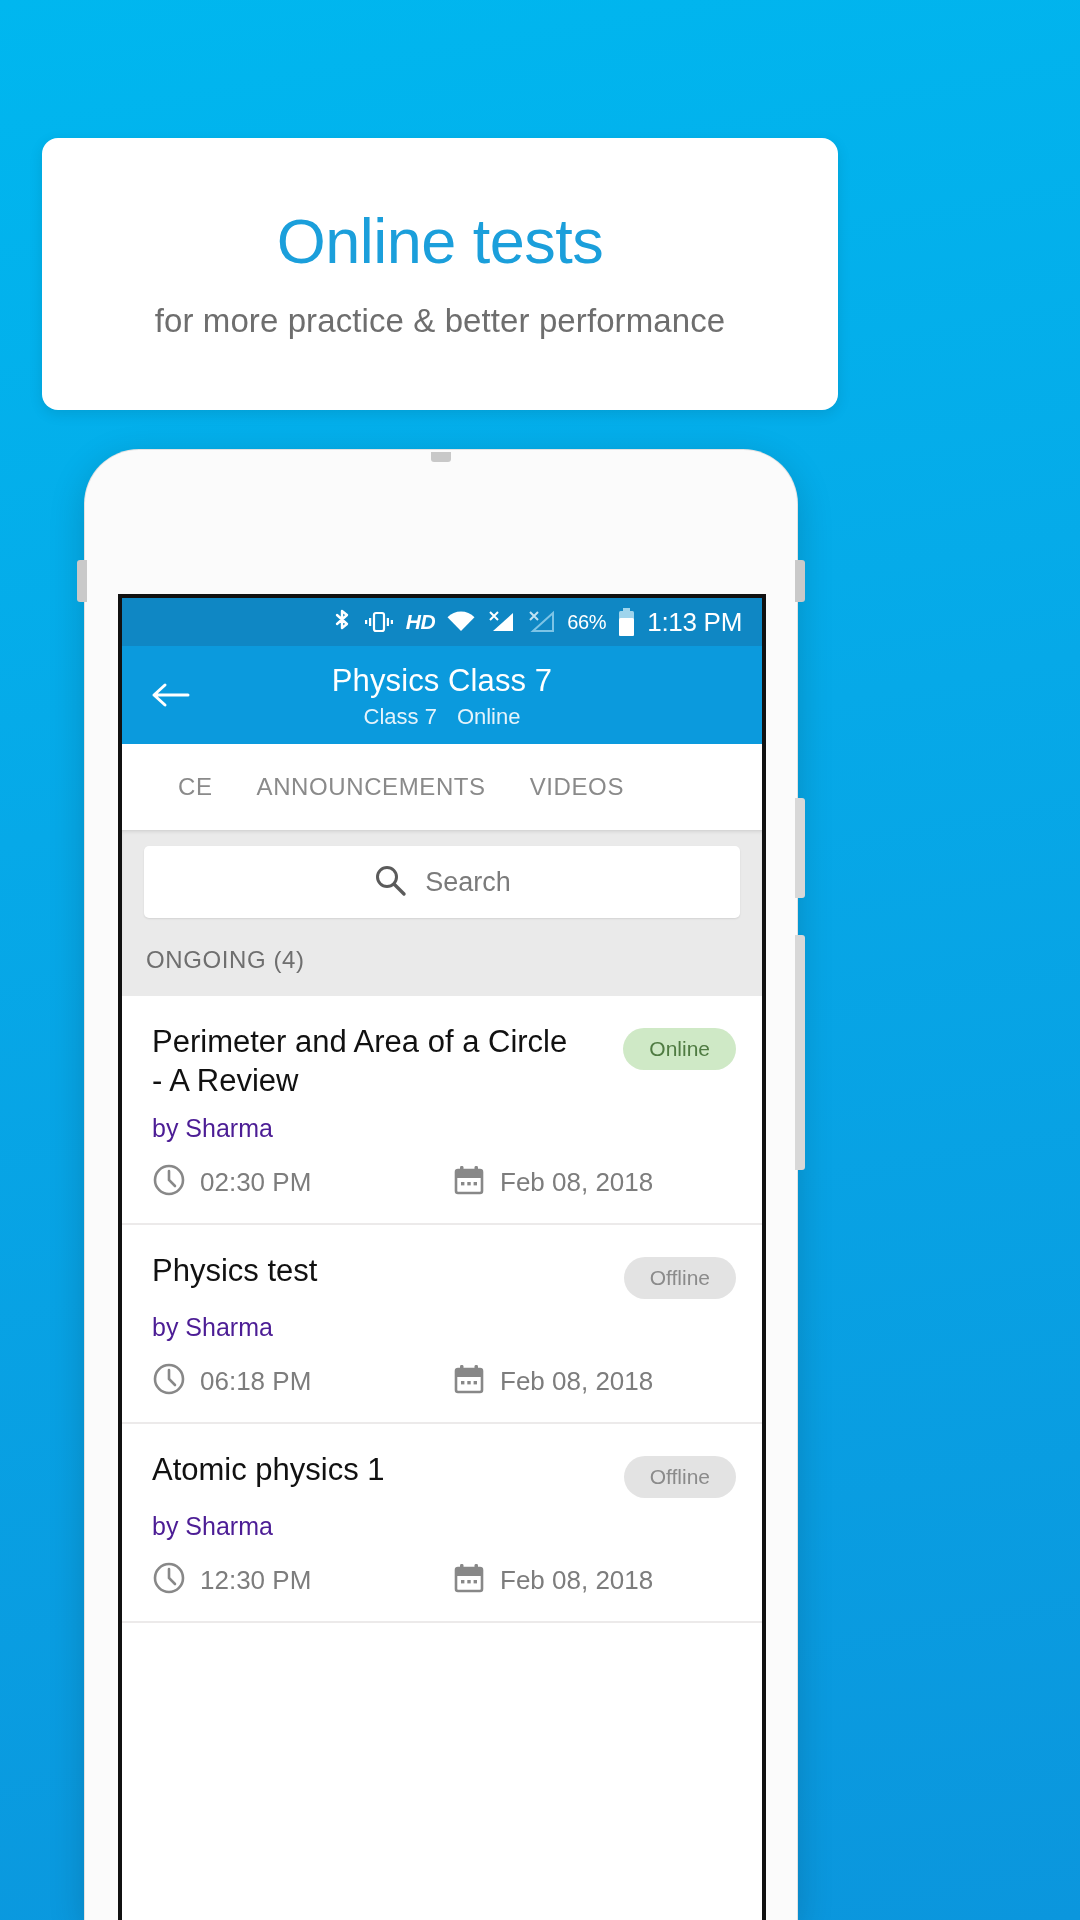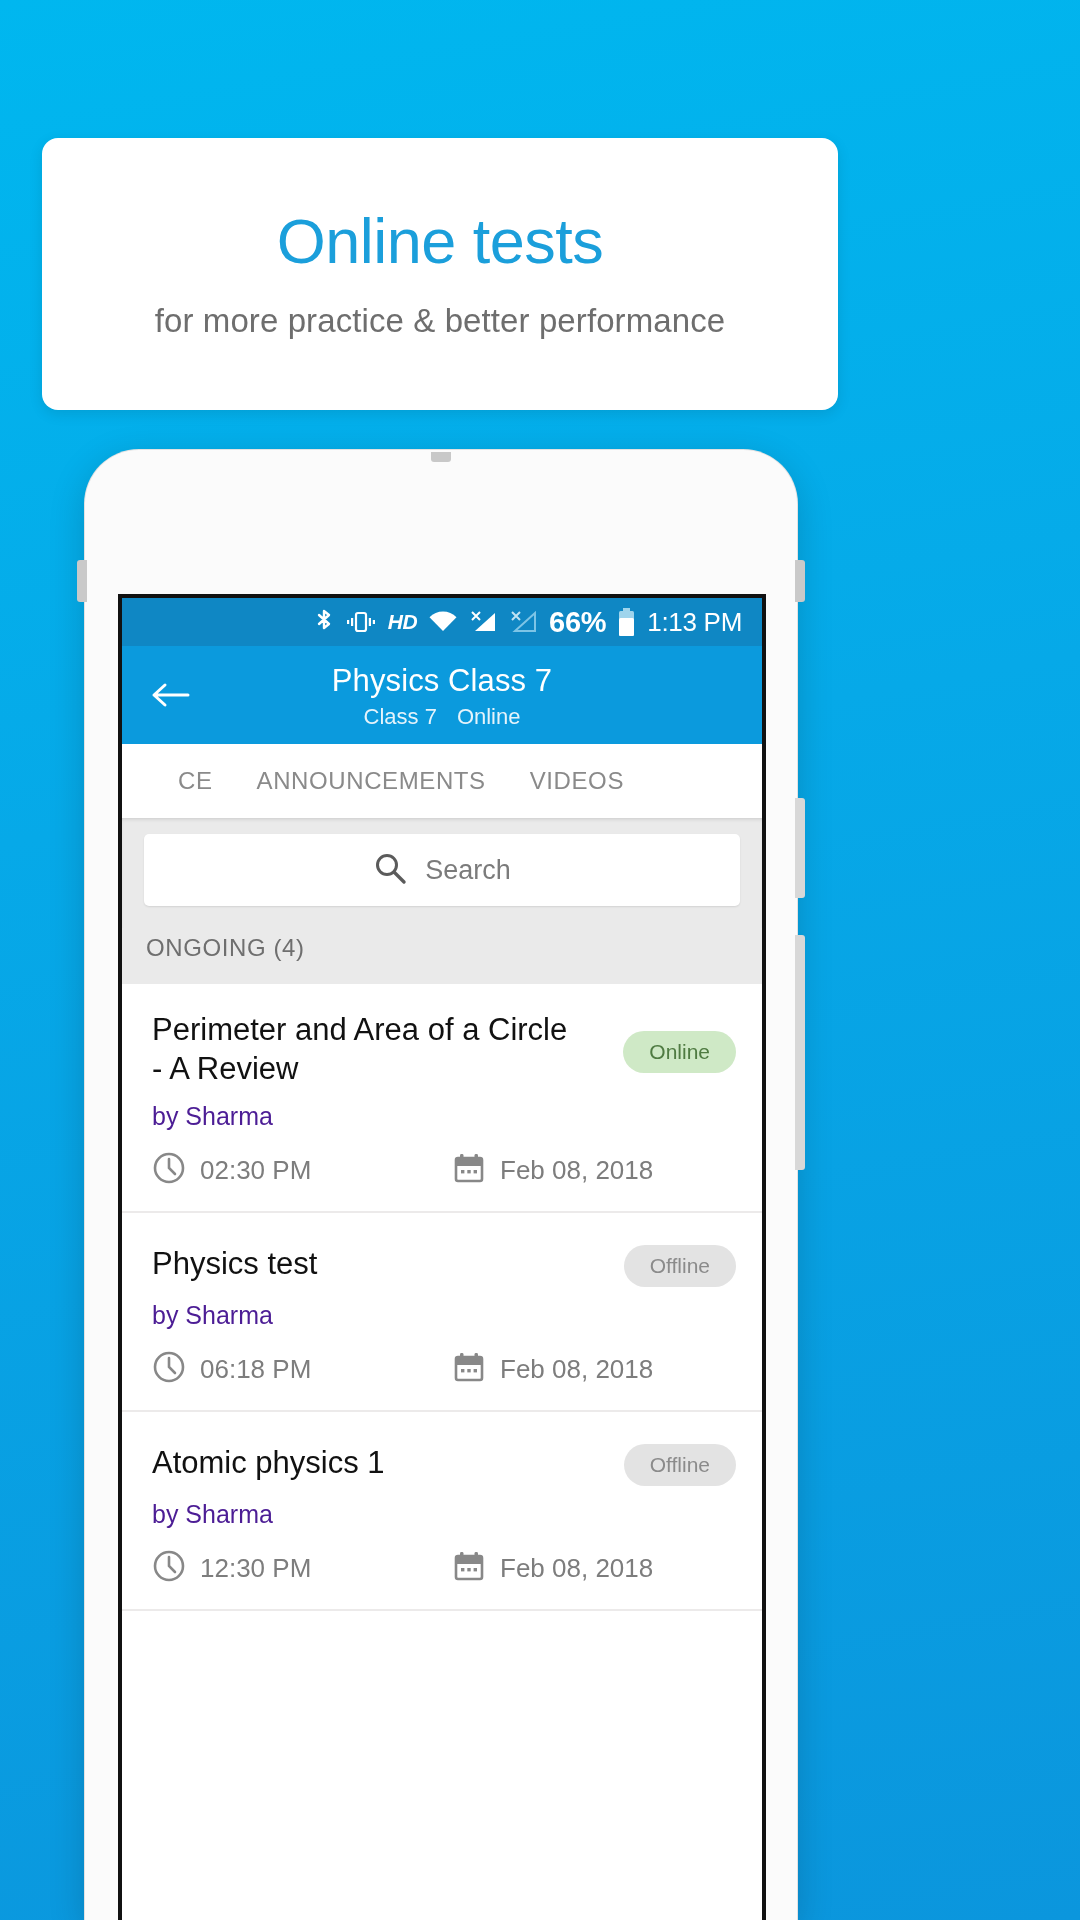--- a/index.html
+++ b/index.html
@@ -81,21 +81,21 @@
   }
 
   
   .statusbar{
     height:48px; background:#0f87c4; display:flex; align-items:center;
     justify-content:flex-end; padding-right:20px; gap:11px;
     color:#ffffff;
   }
   .sb-icon{ display:flex; align-items:center; }
   .sb-hd{ font-size:21px; font-style:italic; font-weight:700; letter-spacing:-0.5px; }
-  .sb-batt{ font-size:29px; font-weight:700; letter-spacing:-0.3px; }
+  .sb-batt{ font-size:20px; font-weight:400; letter-spacing:-0.3px; }
   .sb-time{ font-size:26px; font-weight:400; letter-spacing:-0.3px; }
 
   
   .appbar{
     height:98px; background:#0b9add; position:relative;
     display:flex; align-items:center;
   }
   .back-btn{
     position:absolute; left:24px; top:50%; transform:translateY(-50%);
     width:48px; height:48px; display:flex; align-items:center; justify-content:center;
@@ -104,21 +104,21 @@
   .appbar-title{
     color:#fff; font-size:31px; font-weight:400; letter-spacing:0.1px; line-height:1.1;
   }
   .appbar-sub{
     color:#e4f3fb; font-size:22px; font-weight:400; margin-top:5px;
   }
   .appbar-sub span{ margin:0 10px; }
 
   
   .tabs{
-    height:74px; background:#fff; display:flex; align-items:stretch;
+    height:86px; background:#fff; display:flex; align-items:stretch;
     position:relative; padding-left:34px;
   }
   .tab{
     display:flex; align-items:center; justify-content:center;
     padding:0 22px; font-size:24px; color:#8a8a8a; font-weight:400;
     letter-spacing:0.6px; position:relative; white-space:nowrap;
   }
   .tab.active{ color:#111; font-weight:700; }
   .tab.active::after{
     content:""; position:absolute; left:0; right:0; bottom:0;
@@ -138,21 +138,21 @@
   .search-ph{ font-size:27px; color:#7b7b7b; }
 
   .section-hdr{
     background:#eaeaea; padding:6px 24px 22px 24px;
     font-size:24px; color:#6f6f6f; letter-spacing:0.6px;
   }
 
   
   .list{ background:#fff; }
   .item{ padding:26px 26px 22px 30px; border-bottom:2px solid #eceaea; position:relative; }
-  .item-head{ display:flex; align-items:center; justify-content:space-between; gap:16px; }
+  .item-head{ display:flex; align-items:flex-start; justify-content:space-between; gap:16px; }
   .item-title{
     font-size:31px; color:#111; font-weight:400; line-height:1.26; max-width:430px;
   }
   .badge{
     flex:0 0 auto; margin-top:6px;
     padding:9px 26px; border-radius:22px; font-size:21px; font-weight:400;
   }
   .badge.online{ background:#cfe9c6; color:#4f7b42; }
   .badge.offline{ background:#e3e3e3; color:#8b8b8b; }
   .item-by{ font-size:25px; color:#4c1d95; margin-top:14px; }

